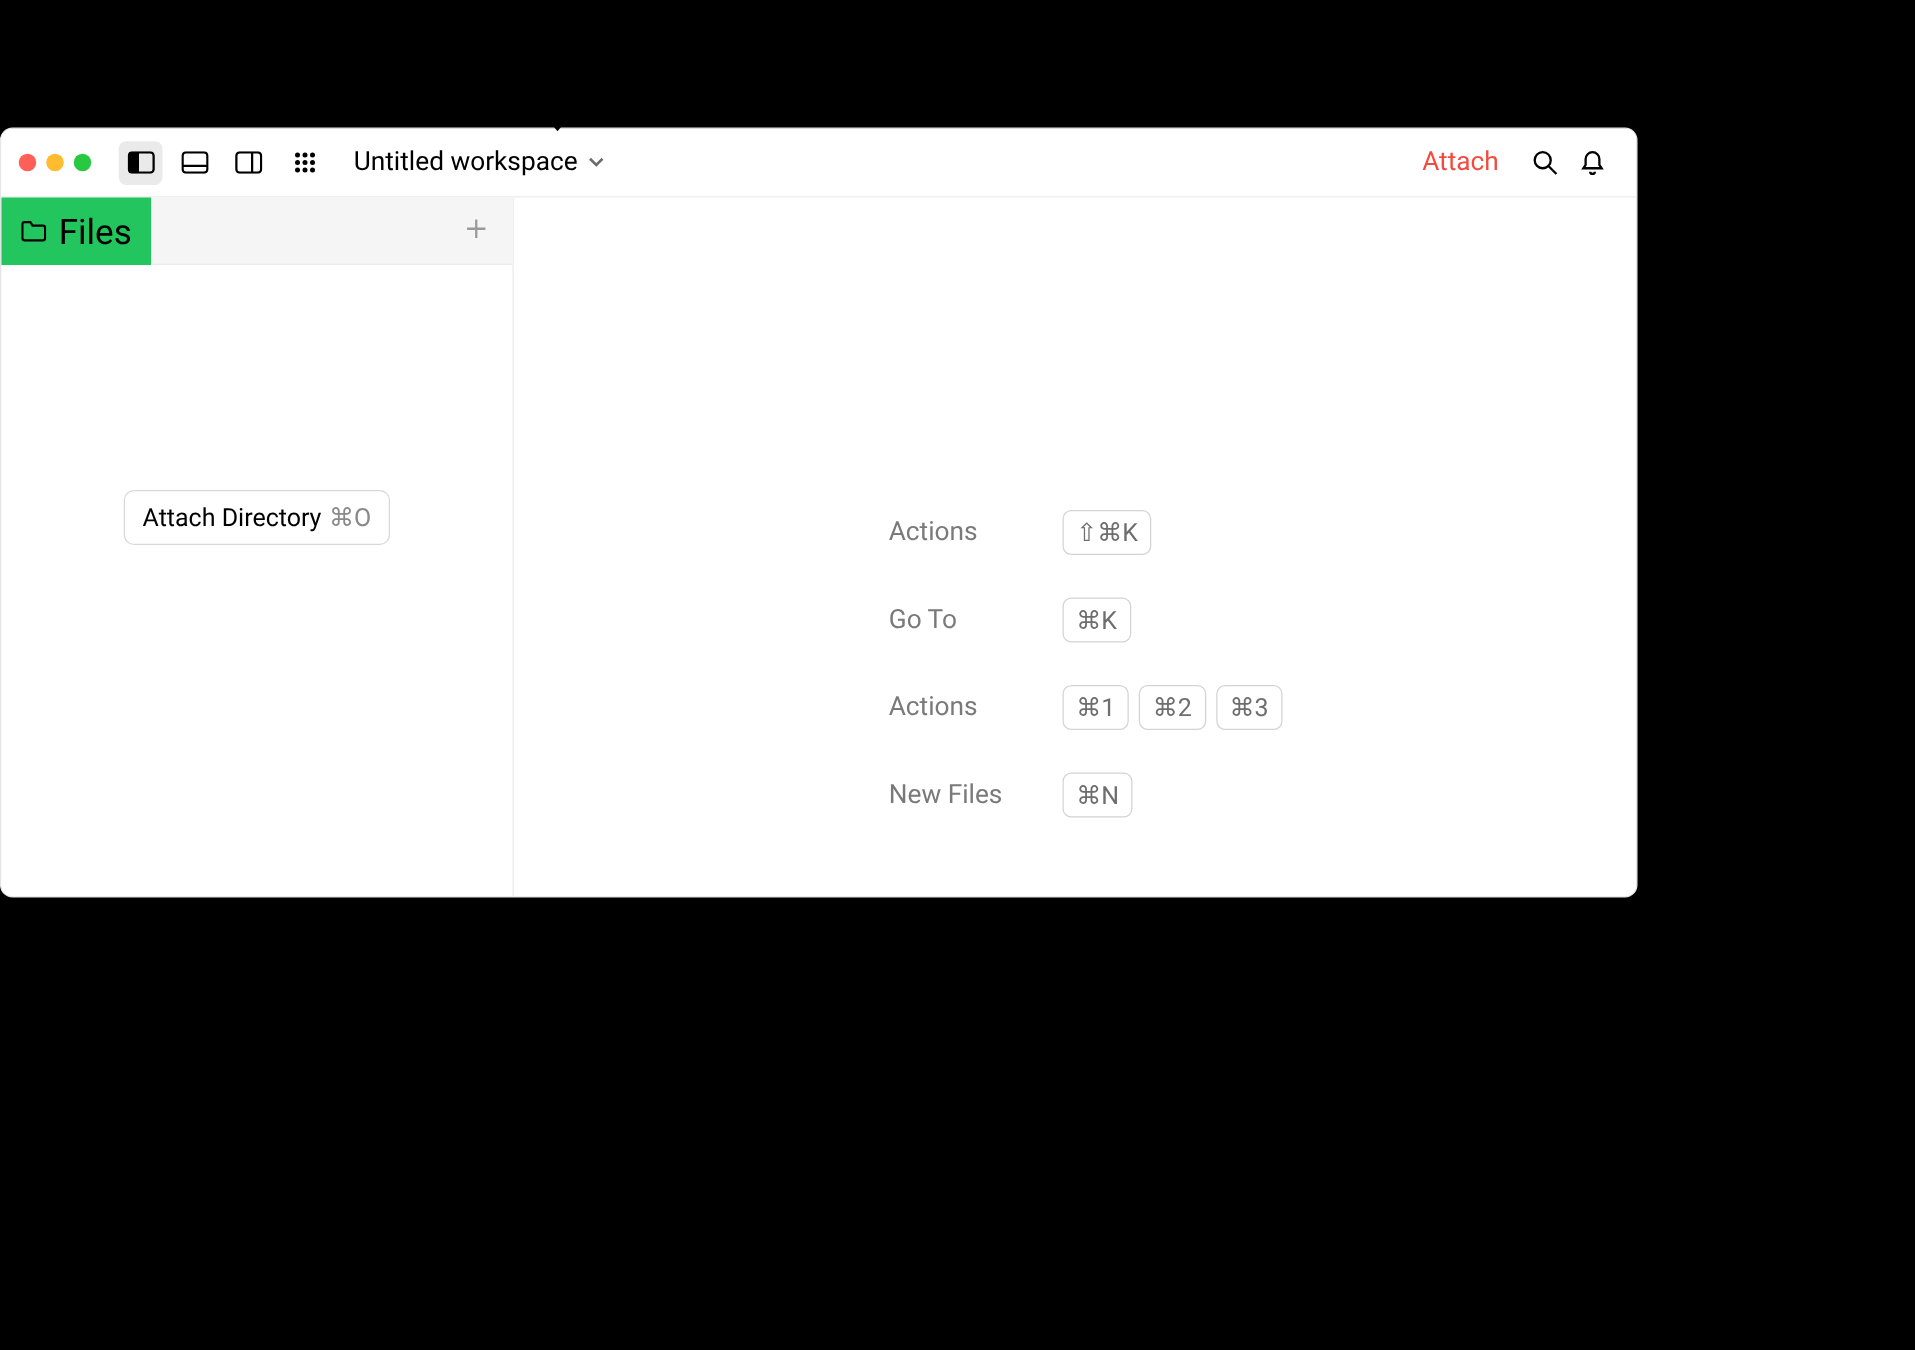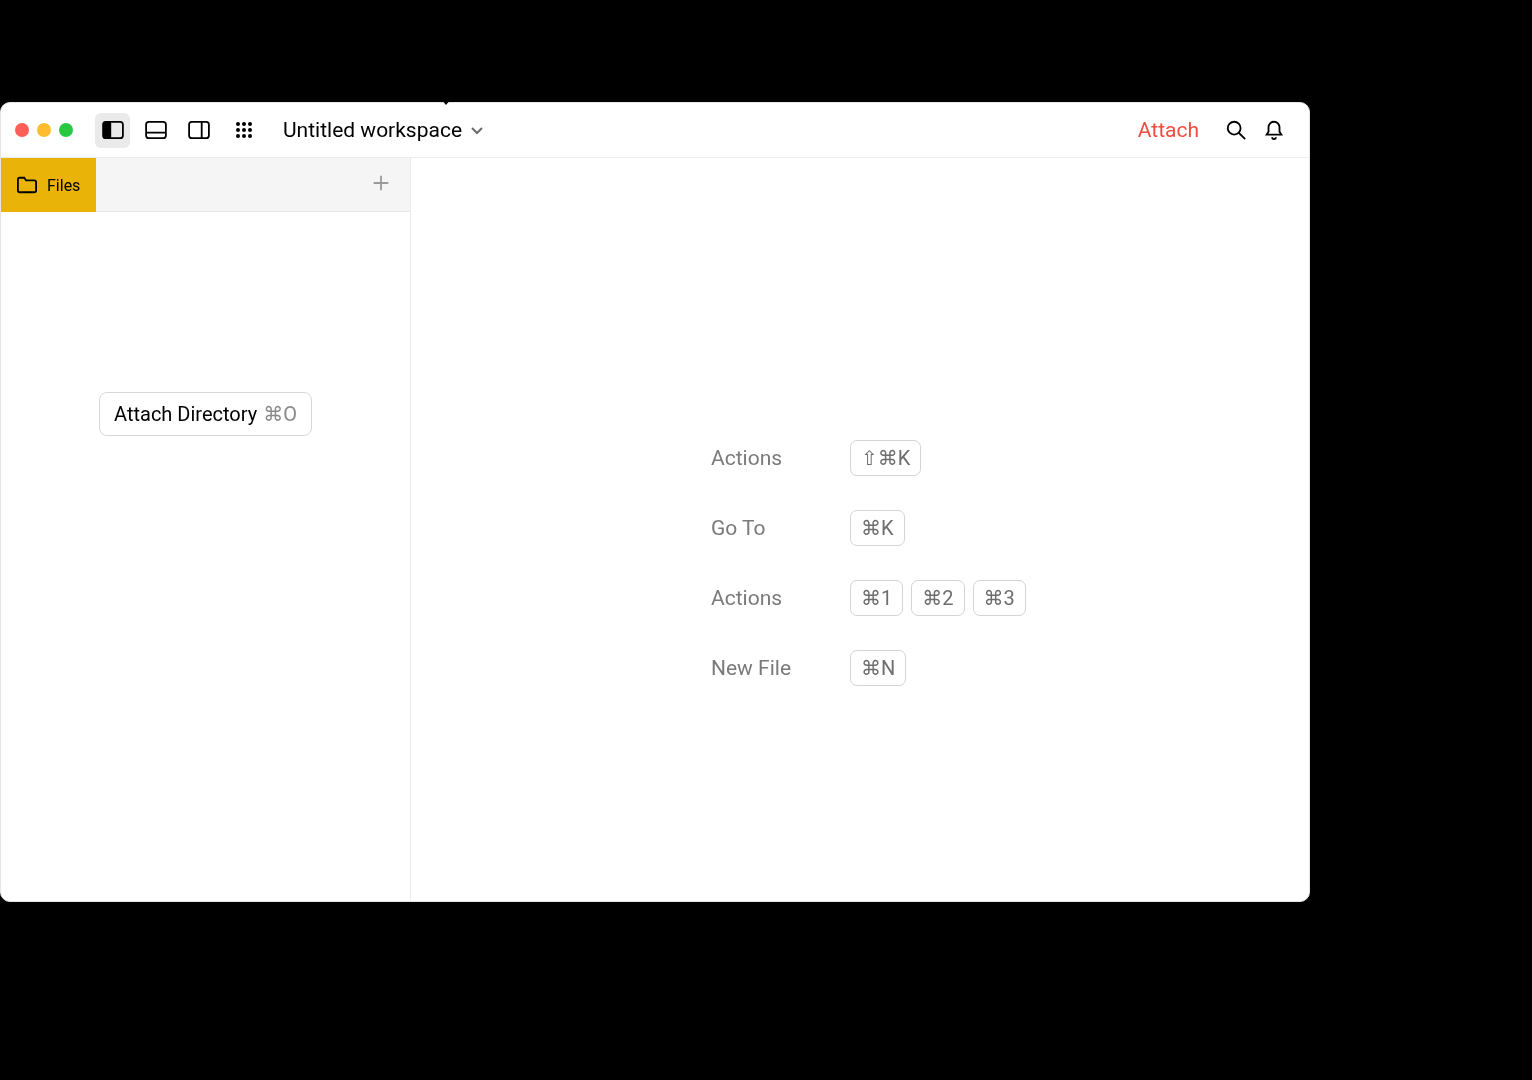--- a/index.html
+++ b/index.html
@@ -2,21 +2,21 @@
 <html><head>
 <meta charset="utf-8">
 <style>
   * { box-sizing: border-box; margin: 0; padding: 0; }
   html, body { width: 1532px; height: 1080px; font-family: -apple-system, BlinkMacSystemFont, "Segoe UI", Roboto, Helvetica, Arial, sans-serif; background: #000; }
   .app-window {
     position: absolute;
     top: 102px;
     left: 0;
     width: 1310px;
-    height: 800px;
+    height: 616px;
     background: #ffffff;
     border: 1px solid #e5e5e5;
     border-radius: 10px;
     overflow: hidden;
     display: flex;
     flex-direction: column;
     box-shadow: 0 0 0 1px rgba(0,0,0,0.05);
   }
   .pointer-tip {
     position: absolute;
@@ -84,22 +84,22 @@
     display: flex; flex-direction: column;
   }
   .sidebar-tabs {
     height: 54px;
     display: flex; align-items: stretch;
     position: relative;
   }
   .files-tab {
     display: flex; align-items: center; gap: 10px;
     padding: 0 16px;
-    font-size: 16px; color: #000;
-    background: #eab308;
+    font-size: 28px; color: #000;
+    background: #22c55e;
     text-align: center;
   }
   .files-tab svg { width: 20px; height: 18px; stroke: #000; fill: none; stroke-width: 2; }
   .tab-rest {
     flex: 1;
     background: #f5f5f5;
     border-bottom: 1px solid #e9e9e9;
     display: flex; align-items: center; justify-content: flex-end;
     padding-right: 18px;
   }
@@ -120,21 +120,20 @@
   .main { flex: 1; position: relative; }
   .hints {
     position: absolute;
     top: 250px;
     left: 300px;
     display: grid;
     grid-template-columns: 135px auto;
     row-gap: 34px;
     column-gap: 4px;
     align-items: center;
-    margin-top: 32px;
   }
   .hint-label { color: #7a7a7a; font-size: 21px; }
   .kbd-row { display: flex; gap: 8px; }
   .kbd {
     border: 1px solid #d4d4d4;
     border-radius: 7px;
     padding: 5px 10px;
     font-size: 20px;
     color: #6e6e6e;
     background: #fff;
@@ -257,21 +256,21 @@
           <span class="kbd">⌘K</span>
         </div>
 
         <div class="hint-label">Actions</div>
         <div class="kbd-row">
           <span class="kbd">⌘1</span>
           <span class="kbd">⌘2</span>
           <span class="kbd">⌘3</span>
         </div>
 
-        <div class="hint-label">New File</div>
+        <div class="hint-label">New Files</div>
         <div class="kbd-row">
           <span class="kbd">⌘N</span>
         </div>
 
       </div>
     </div>
 
   </div>
 </div>
 

